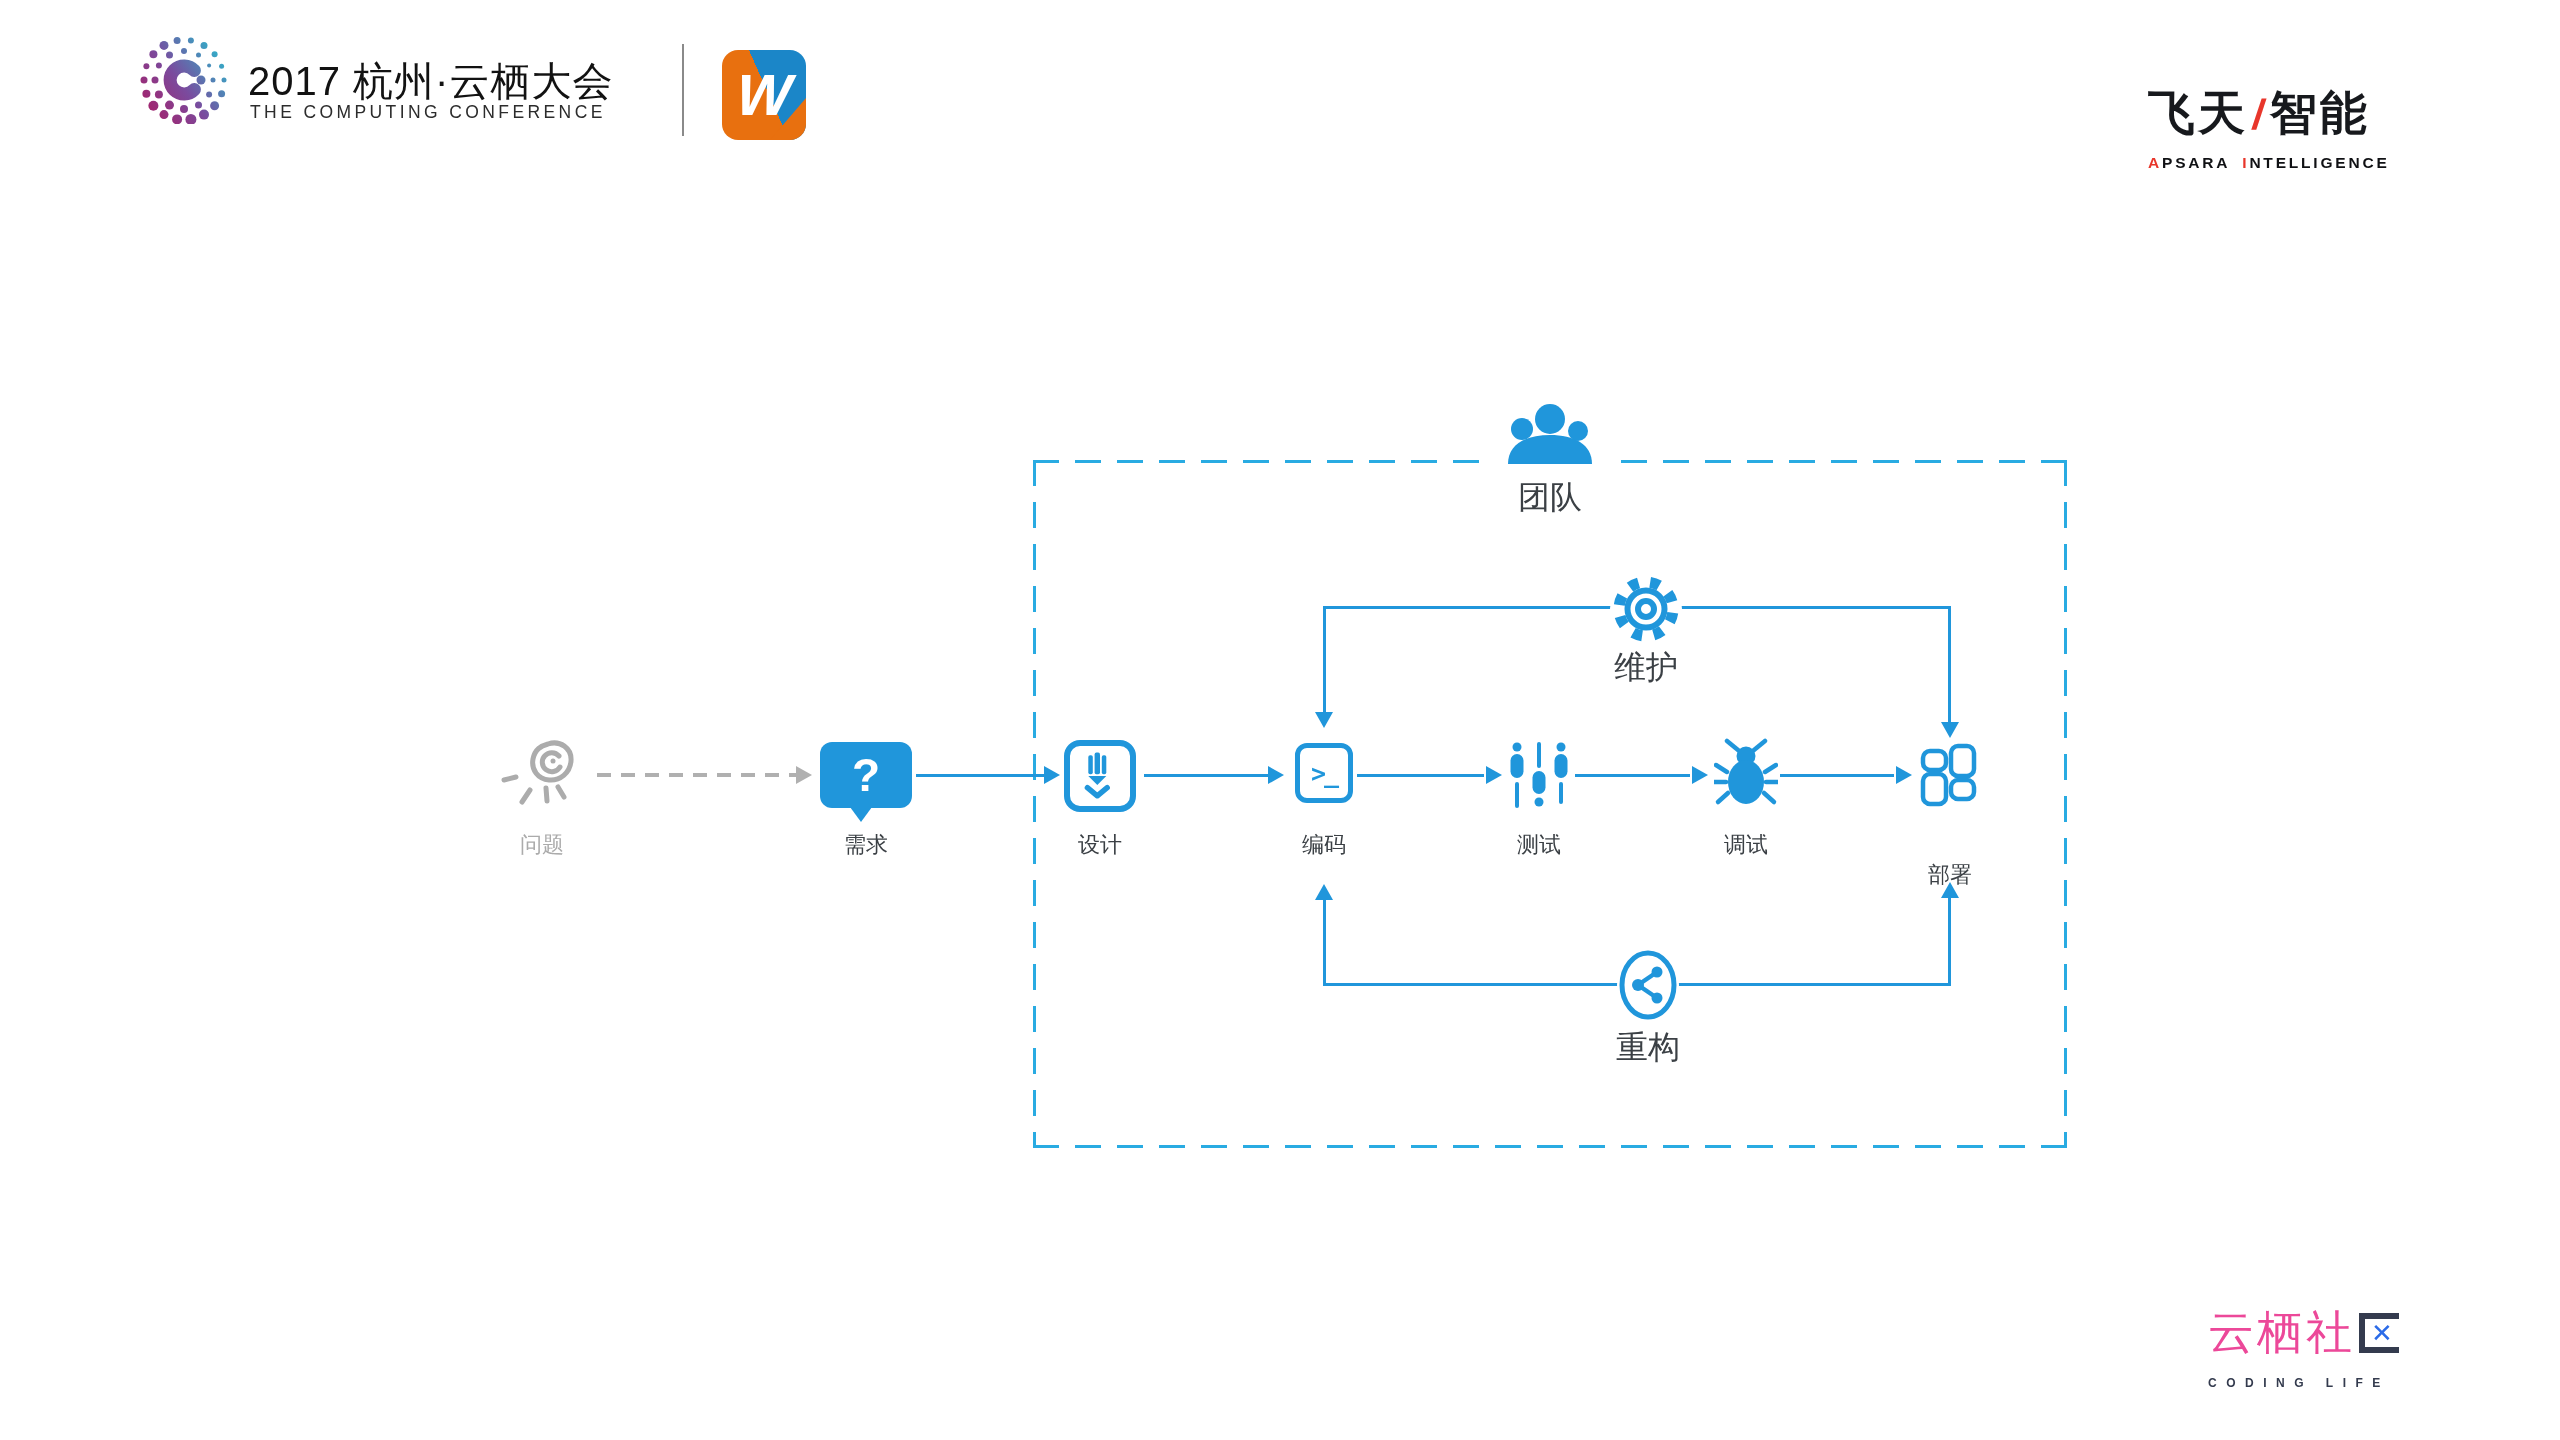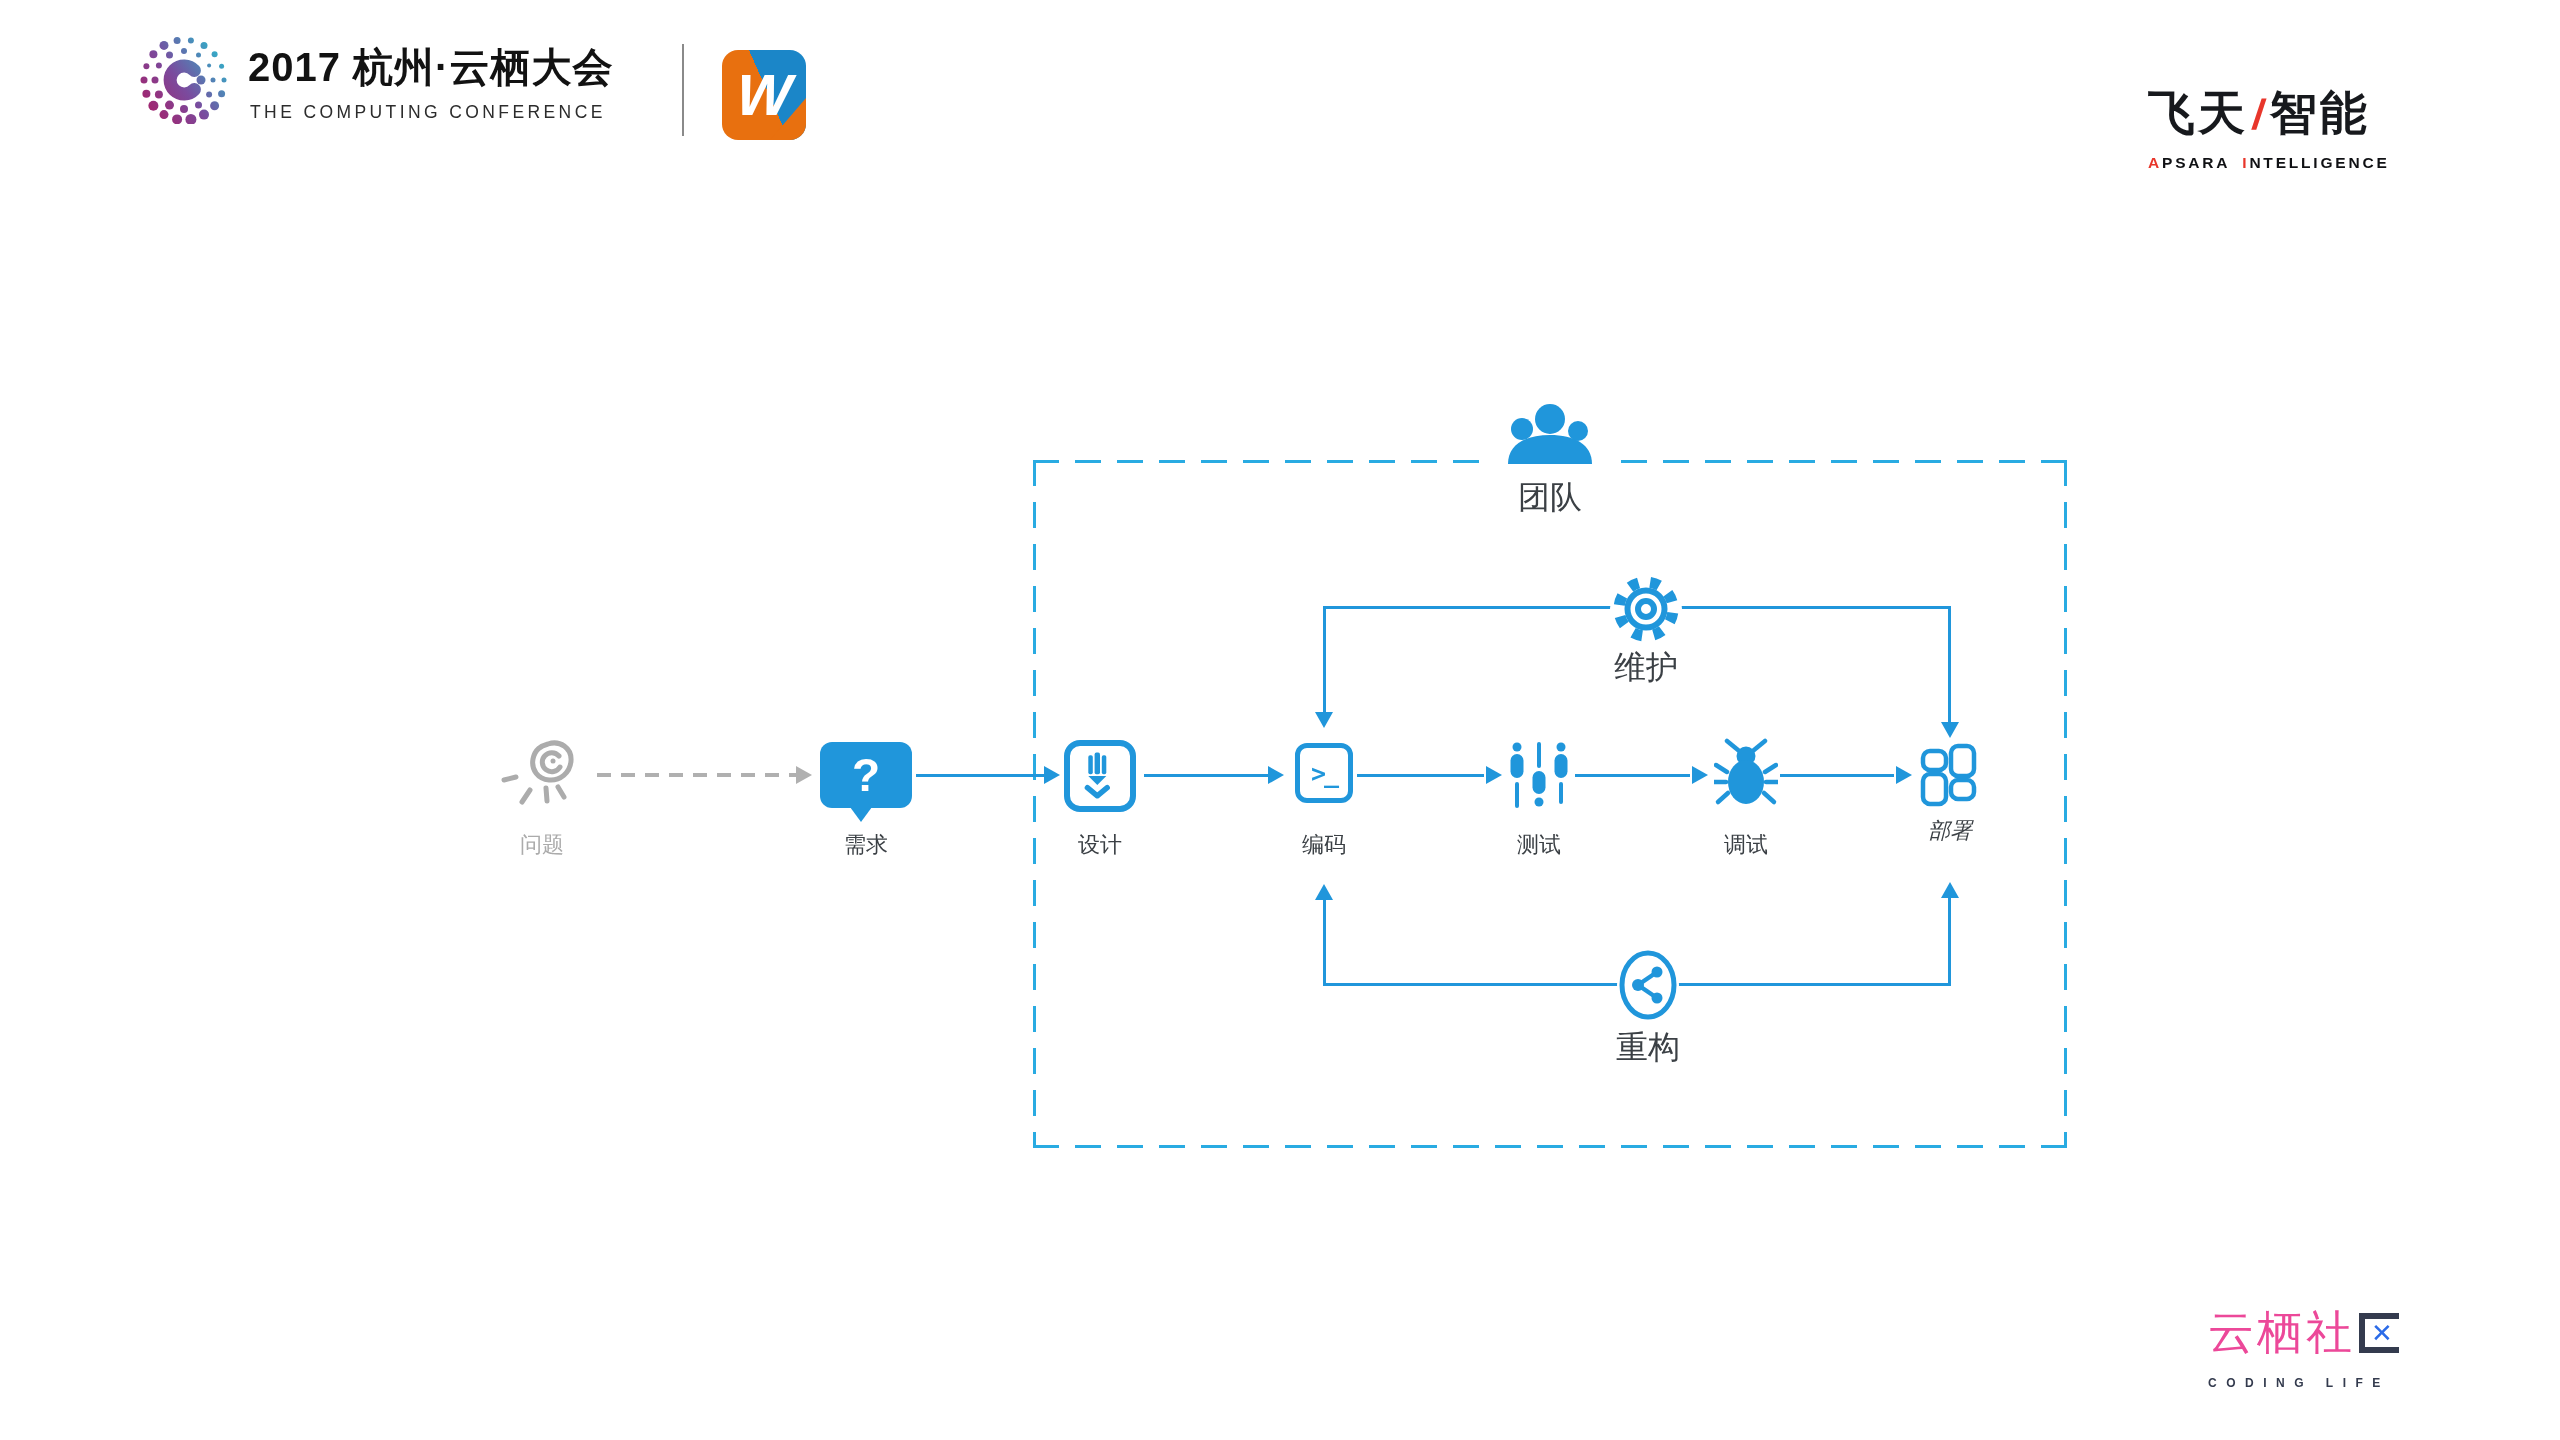--- a/index.html
+++ b/index.html
@@ -130,21 +130,21 @@
         <circle cx="18.9" cy="29.5" r="3"></circle>
         <circle cx="29.5" cy="18.9" r="3.5"></circle>
       <circle cx="44" cy="15" r="3"></circle>
         <circle cx="58.5" cy="18.9" r="2.5"></circle>
         <circle cx="69.1" cy="29.5" r="2"></circle>
       <circle cx="61" cy="44" r="4.5"></circle>
     </g>
     <path d="M54.4,34.5 A14,14 0 1 0 54.4,53.5" fill="none" stroke="url(#sphg)" stroke-width="13" stroke-linecap="round"></path>
   </svg>
 
-  <div class="abs conf-title" style="left:248px; top:40px;font-weight:bold;">2017 杭州·云栖大会</div>
+  <div class="abs conf-title" style="left:248px; top:54px;">2017 杭州·云栖大会</div>
   <div class="abs conf-sub" style="left:250px; top:102px;">THE COMPUTING CONFERENCE</div>
 
   <div class="abs hdr-divider" style="left:682px; top:44px;"></div>
 
   <div class="abs w-badge" style="left:722px; top:50px;">
     <div class="corner"></div>
     <span>W</span>
   </div>
 
   <div class="abs" style="left:2148px; top:50px;">
@@ -261,21 +261,21 @@
   <div class="ah-r" style="left:1896px; top:766px;"></div>
 
   <svg class="abs" style="left:1920px; top:742px;" width="60" height="66" viewBox="0 0 60 66">
     <g fill="none" stroke="#2096DB" stroke-width="4.5">
       <rect x="3" y="9" width="23" height="19" rx="7"></rect>
       <rect x="31" y="4" width="23" height="30" rx="7"></rect>
       <rect x="3" y="32" width="23" height="30" rx="7"></rect>
       <rect x="31" y="38" width="23" height="19" rx="7"></rect>
     </g>
   </svg>
-  <div class="nlabel" style="left:1870px; top:816px;font-style:italic;">部署</div>
+  <div class="nlabel" style="left:1870px; top:860px;">部署</div>
 
   <div class="hl" style="left:1323px; top:606px; width:627px;"></div>
   <div class="vl" style="left:1323px; top:606px; height:106px;"></div>
   <div class="ah-d" style="left:1315px; top:712px;"></div>
   <div class="vl" style="left:1948px; top:606px; height:116px;"></div>
   <div class="ah-d" style="left:1941px; top:722px;"></div>
 
   <svg class="abs" style="left:1607px; top:570px;" width="78" height="78" viewBox="0 0 78 78">
     <circle cx="39" cy="39" r="36" fill="#ffffff"></circle>
     <circle cx="39" cy="39" r="27" fill="none" stroke="#2096DB" stroke-width="11" stroke-dasharray="9.5 11.7" transform="rotate(8 39 39)"></circle>

